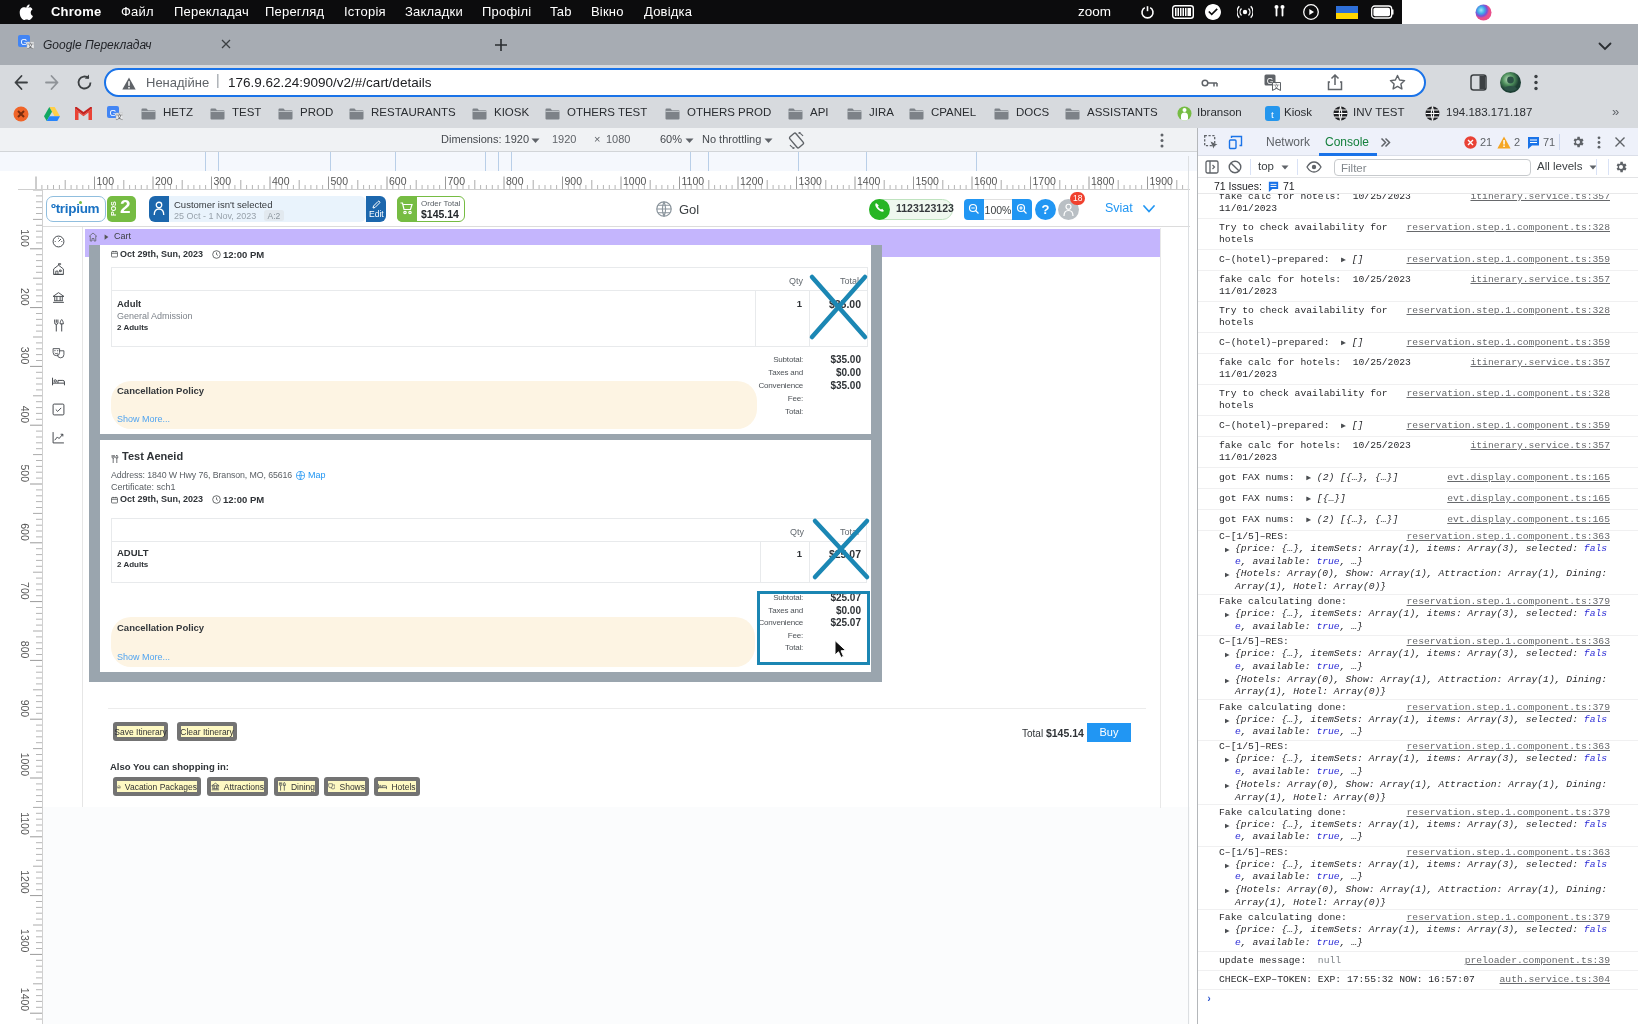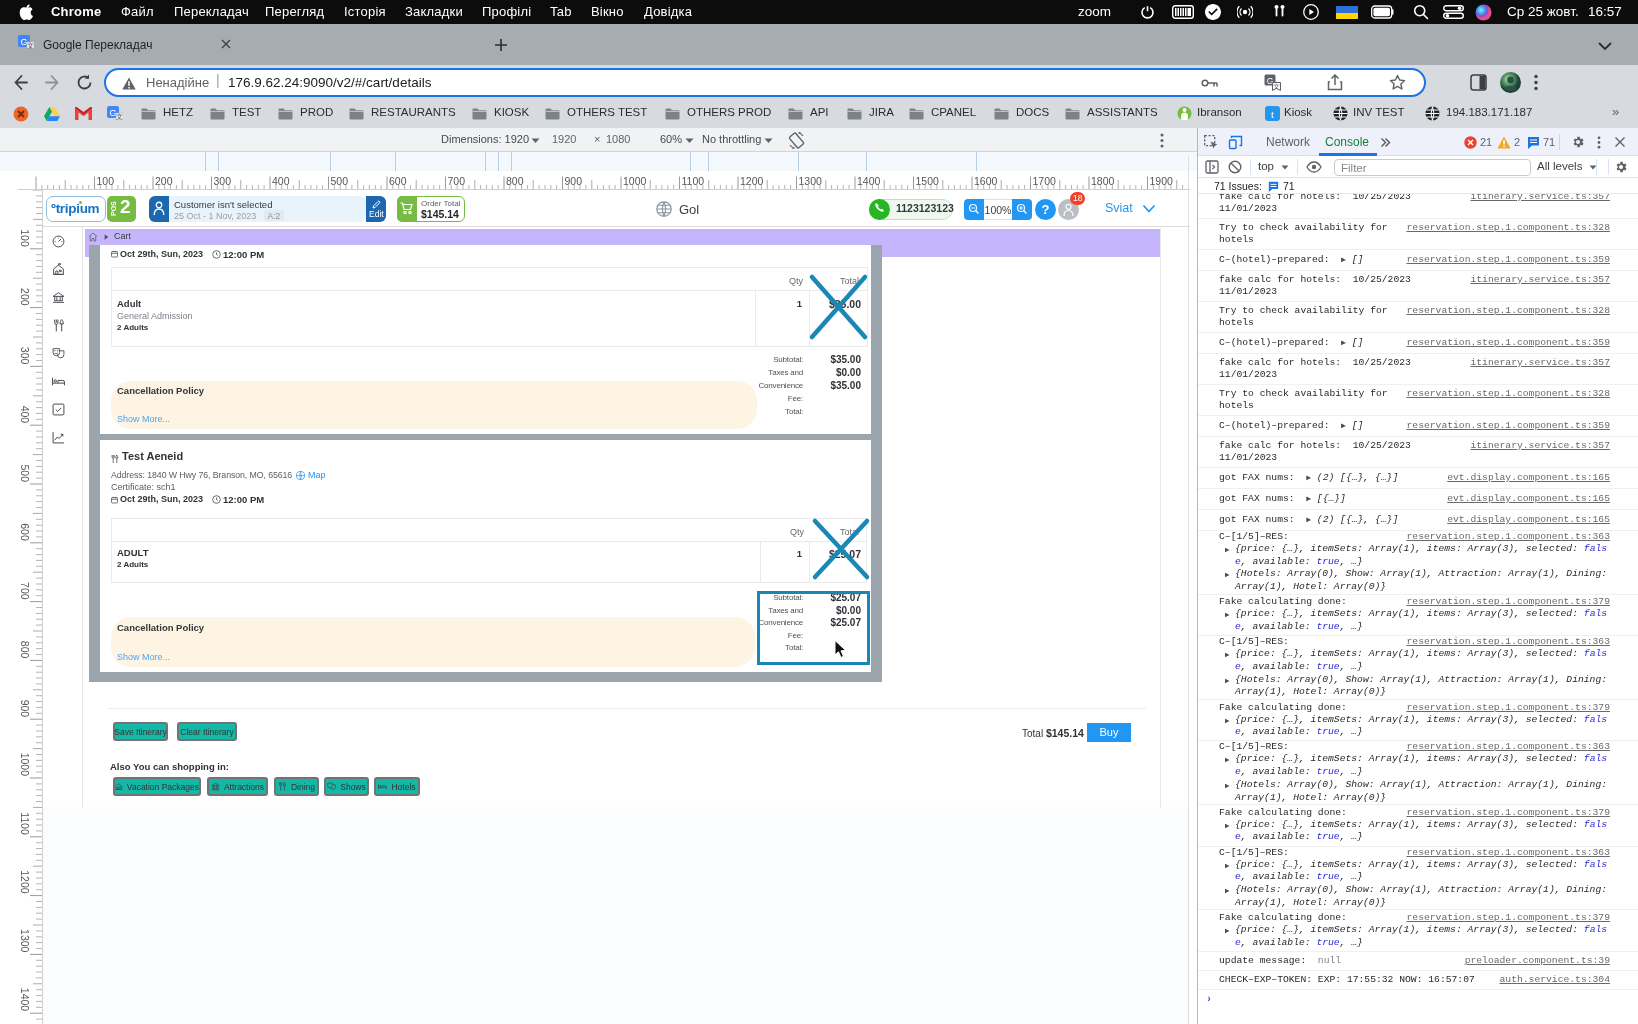--- a/index.html
+++ b/index.html
@@ -1,25 +1,25 @@
 <!DOCTYPE html>
 <html><head>
 <meta charset="utf-8">
 <style>
 * { margin:0; padding:0; box-sizing:border-box; }
 html,body { width:1638px; height:1024px; overflow:hidden; }
 body { font-family:"Liberation Sans", sans-serif; position:relative; background:#fff; }
 .abs { position:absolute; }
 
-#menubar { left:0; top:0; width:1638px; height:24px; background:#0c0c0d; color:#fff; font-size:13px; }
+#menubar { left:0; top:0; width:1402px; height:24px; background:#0c0c0d; color:#fff; font-size:13px; }
 #menubar .mi { letter-spacing:0.2px; }
 #menubar .mi { position:absolute; top:4px; white-space:nowrap; }
 
 #tabstrip { left:0; top:24px; width:1638px; height:41px; background:#a7acb3; }
-.tab { position:absolute; font-size:12px; color:#1f2125; }
+.tab { position:absolute; font-size:12px; color:#1f2125;font-style:italic; }
 #tab-active { position:absolute; left:241px; top:9px; width:234px; height:32px; background:#d7dade; border-radius:10px 10px 0 0; }
 
 #toolbar { left:0; top:65px; width:1638px; height:35px; background:#d7dade; }
 #urlbar { position:absolute; left:104px; top:3px; width:1322px; height:29px; background:#fff; border:2px solid #1a73e8; border-radius:15px; }
 
 #bookmarks { left:0; top:100px; width:1638px; height:28px; background:#d7dade; font-size:11.5px; color:#2a2d31; }
 .bkf { position:absolute; top:6px; white-space:nowrap; }
 
 #deviceband { left:0; top:128px; width:1197px; height:24px; background:#f0f2f4; border-bottom:1px solid #d2d5d8; font-size:11px; color:#45494e; }
 
@@ -51,21 +51,21 @@
 #breadcrumb { left:85px; top:229px; width:1075px; height:28px; background:#c4b5fd; font-size:9px; color:#3c4043;text-decoration:underline; }
 #sidebar { left:43px; top:227px; width:40px; height:583px; background:#fff; border-right:1px solid #e6e6e6; }
 #graypanel { left:89px; top:245px; width:793px; height:437px; background:#9aa5ae; }
 .card { position:absolute; background:#fff; }
 #card1 { left:11px; top:0; width:771px; height:189px; }
 #card2 { left:11px; top:195px; width:771px; height:232px; }
 .cream { position:absolute; background:#fdf4e3;border-radius:20px; }
 .crossx { position:absolute; }
 #pagefooter { left:84px; top:683px; width:1076px; height:124px; background:#fff; }
 #pagebottom { left:43px; top:807px; width:1147px; height:217px; background:#fbfcfd; }
-.btn { position:absolute; border:2px solid #737373; border-radius:3px; background:#14b8a6; color:#333; font-size:8.5px; display:flex; align-items:center; justify-content:center; white-space:nowrap; }
+.btn { position:absolute; border:4px solid #737373; border-radius:3px; background:#fef9c3; color:#333; font-size:8.5px; display:flex; align-items:center; justify-content:center; white-space:nowrap; }
 </style>
 </head>
 <body>
 
 <div class="abs" id="menubar">
   <svg class="abs" style="left:19px;top:4px" width="15" height="16" viewBox="0 0 15 16">
       <path fill="#fff" d="M10.6 0.5c0.1 0.9-0.3 1.8-0.8 2.4-0.6 0.7-1.5 1.2-2.4 1.1-0.1-0.9 0.3-1.8 0.8-2.3C8.8 1 9.8 0.5 10.6 0.5zM13.5 5.6c-0.1 0.1-1.8 1-1.8 3.1 0 2.4 2.1 3.2 2.2 3.2 0 0.1-0.3 1.2-1.1 2.2-0.7 0.9-1.4 1.9-2.5 1.9-1.1 0-1.4-0.6-2.7-0.6-1.2 0-1.6 0.6-2.6 0.6-1.1 0-1.9-1-2.6-1.9C1.5 12.9 0.7 10.6 0.7 8.5c0-3.4 2.2-5.2 4.4-5.2 1.1 0 2.1 0.7 2.8 0.7 0.7 0 1.8-0.8 3.1-0.8C11.5 3.3 12.8 3.4 13.5 5.6z"></path>
     </svg>
   <span class="mi" style="left:51px;font-weight:bold">Chrome</span>
   <span class="mi" style="left:121px">Файл</span>

